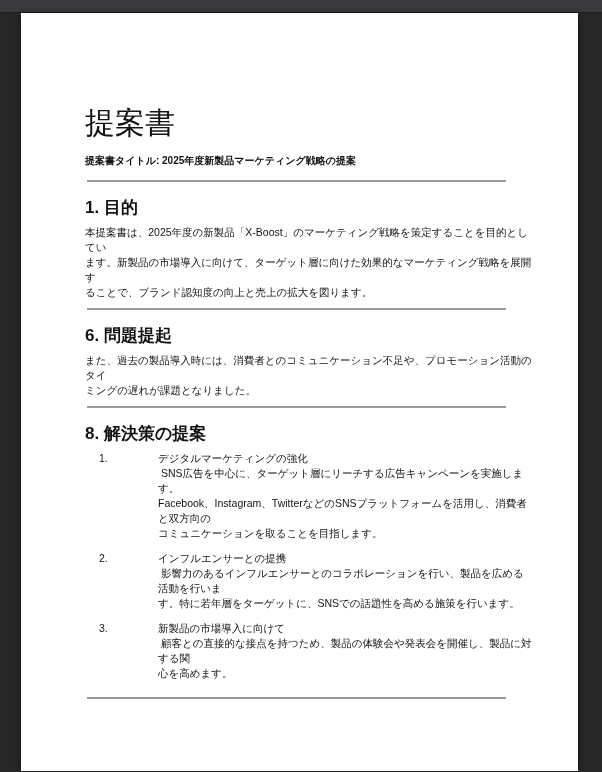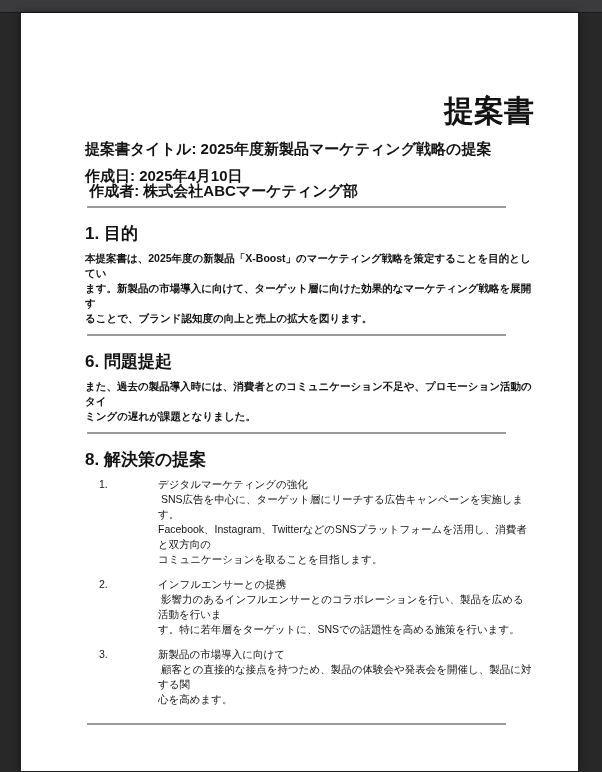--- a/index.html
+++ b/index.html
@@ -29,26 +29,26 @@
     height: 758px;
     background: #ffffff;
     box-shadow: 0 0 8px rgba(0,0,0,0.5);
     padding: 79px 44px 20px 64px;
     color: #131313;
     overflow: hidden;
   }
   .doc-title {
     font-size: 30px;
     line-height: 30px;
-    font-weight: bold;
-    text-align: right;
-    margin: 4px 0 15px 0;
+    font-weight: normal;
+    text-align: left;
+    margin: 16px 0 15px 0;
   }
   .meta {
-    font-size: 15px;
+    font-size: 10px;
     line-height: 15px;
     font-weight: bold;
     margin: 0 0 12px 0;
     white-space: pre-wrap;
   }
   .meta.dates { margin: 0 0 4px 0; }
   .rule {
     border: 0;
     height: 2px;
     background: #9a9a9a;
@@ -58,21 +58,20 @@
     font-size: 17px;
     line-height: 15px;
     font-weight: bold;
     margin: 0 0 10px 0;
   }
   .para {
     font-size: 10.5px;
     line-height: 15px;
     margin: 0 0 5px 0;
     white-space: pre-wrap;
-    font-weight: bold;
   }
   .list { margin: 0 0 16px 0; }
   .list-item {
     display: flex;
     margin: 0 0 10px 0;
     font-size: 10.5px;
     line-height: 15px;
   }
   .li-num {
     flex: none;
@@ -89,22 +88,20 @@
 <body>
 
 <div class="chrome-bar"></div>
 
 <div class="canvas">
   <div class="page">
 
     <h1 class="doc-title">提案書</h1>
 
     <p class="meta">提案書タイトル: 2025年度新製品マーケティング戦略の提案</p>
-    <p class="meta dates">作成日: 2025年4月10日
- 作成者: 株式会社ABCマーケティング部</p>
 
     <hr class="rule">
 
     <h2 class="sec-heading">1. 目的</h2>
     <p class="para">本提案書は、2025年度の新製品「X-Boost」のマーケティング戦略を策定することを目的としてい
 ます。新製品の市場導入に向けて、ターゲット層に向けた効果的なマーケティング戦略を展開す
 ることで、ブランド認知度の向上と売上の拡大を図ります。</p>
 
     <hr class="rule">
 

